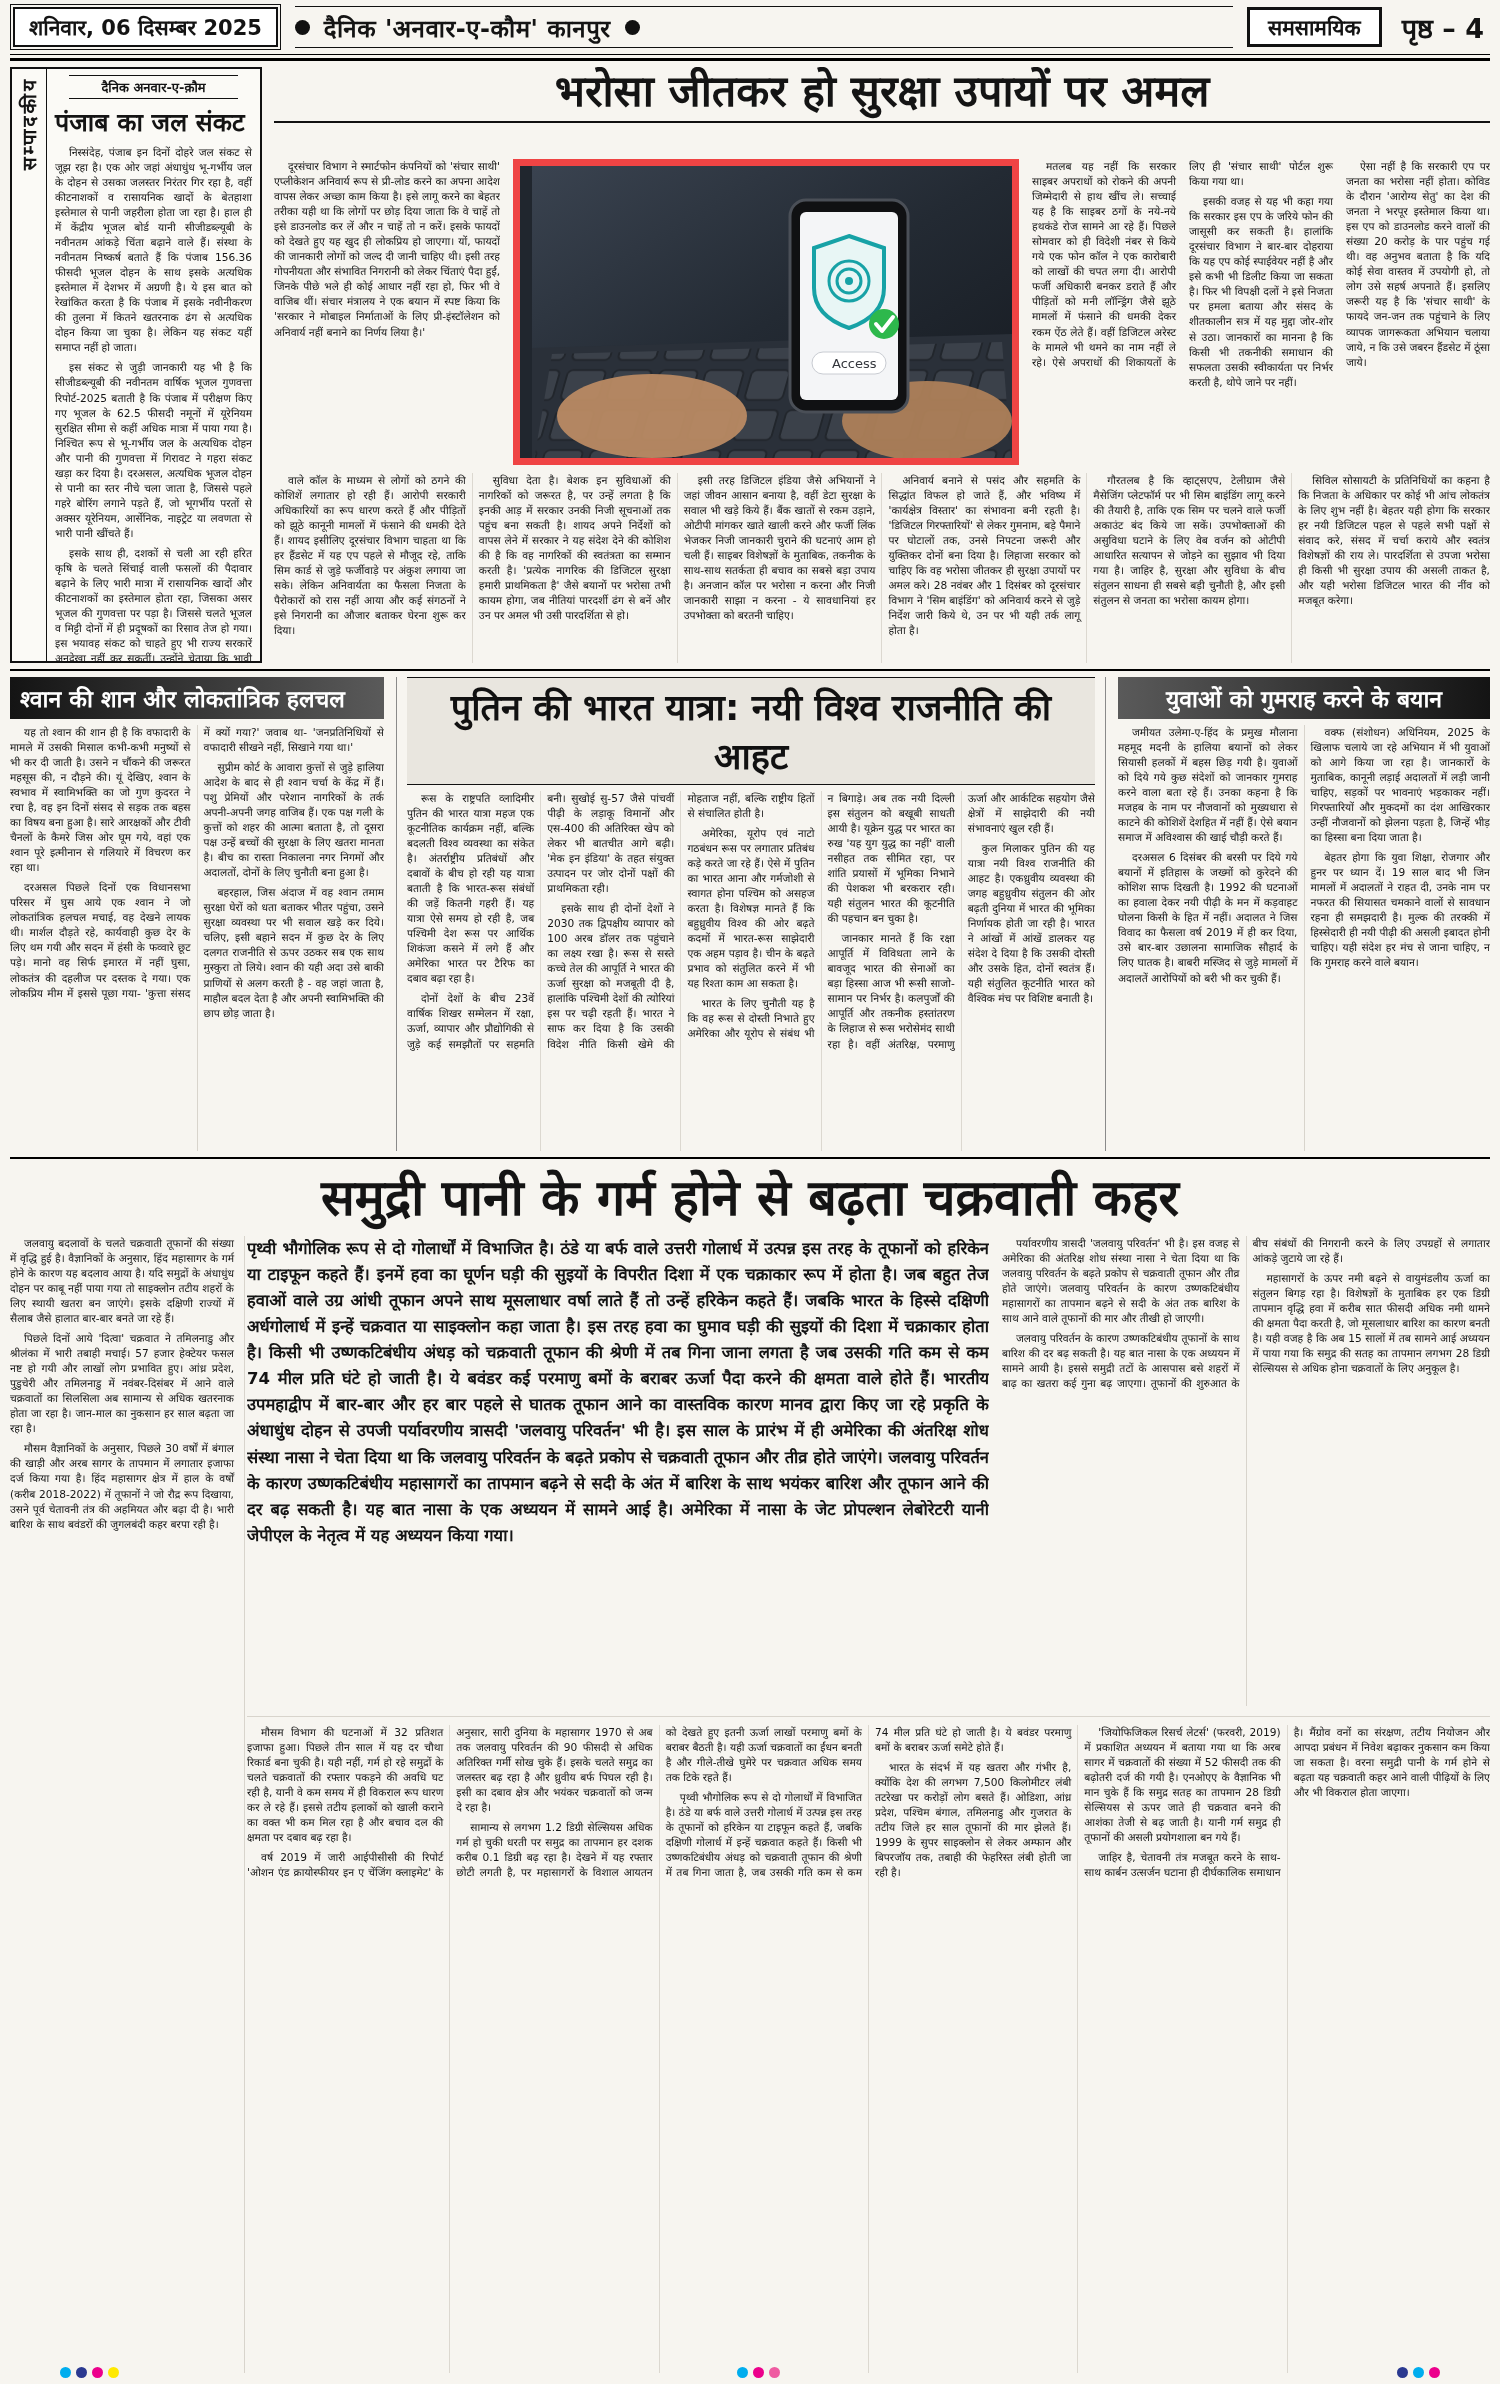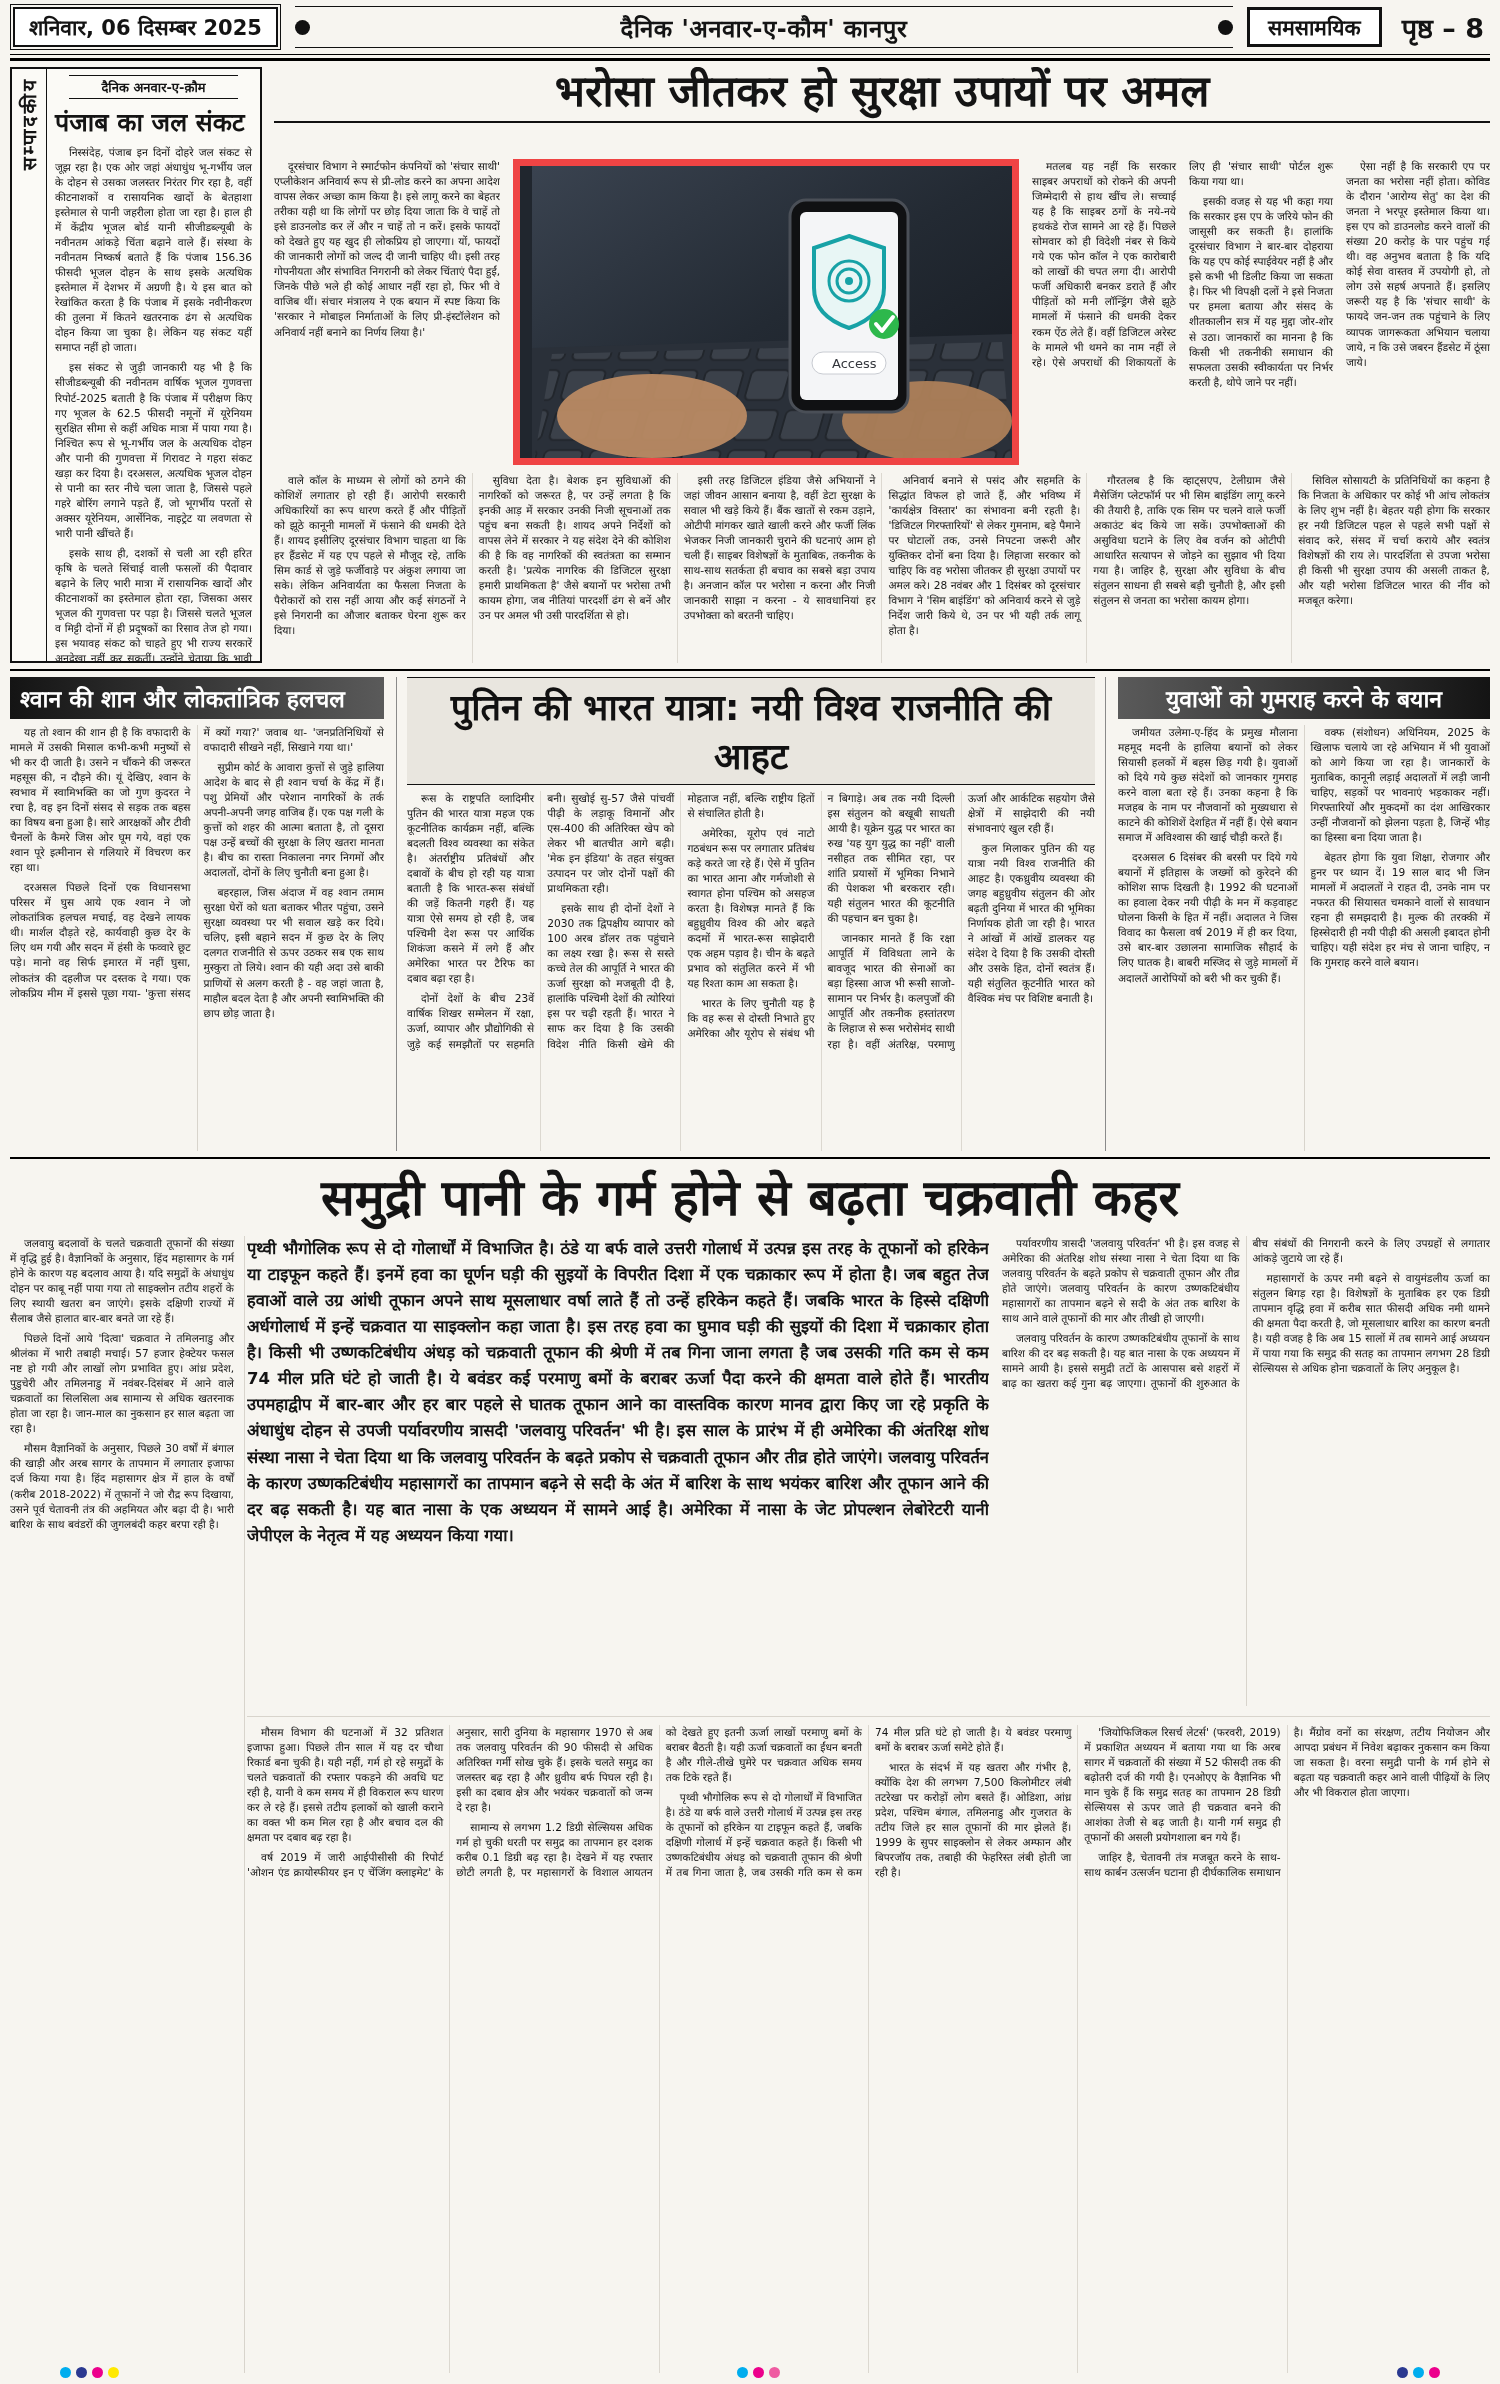--- a/index.html
+++ b/index.html
@@ -10,21 +10,21 @@
     position:relative;
   }
   .page{padding:4px 10px;}
   
   .hdr{display:flex;align-items:stretch;gap:14px;height:46px;}
   .date-box{
     border:2px solid #111;outline:1px solid #111;outline-offset:2px;
     padding:4px 14px;font-weight:bold;font-size:21px;display:flex;align-items:center;margin:3px;
     background:#fff;
   }
-  .masthead-wrap{flex:1;display:flex;align-items:center;justify-content:space-between;gap:24px;
+  .masthead-wrap{flex:1;display:flex;align-items:center;justify-content:flex-start;gap:14px;
     border-top:1px solid #111;border-bottom:1px solid #111;margin:2px 0;}
   .masthead{font-weight:bold;font-size:24px;letter-spacing:.5px;}
   .mast-dot{width:15px;height:15px;border-radius:50%;background:#111;display:inline-block;}
   .section-box{border:3px solid #111;padding:3px 18px;font-weight:bold;font-size:21px;
     display:flex;align-items:center;margin:3px 0;background:#fff;}
   .pageno{display:flex;align-items:center;font-weight:bold;font-size:27px;padding:0 6px;white-space:nowrap;}
   .rule2{border-top:1px solid #000;border-bottom:3px solid #000;height:3px;margin:4px 0 6px;}
   .rule1{border-top:2px solid #000;margin:6px 0;}
   
   .bodytext p{margin:0 0 5px;text-indent:14px;font-size:10.6px;line-height:1.42;text-align:justify;}
@@ -82,21 +82,21 @@
       <span>शनिवार, 06 दिसम्बर 2025</span>
     </div>
     <div class="masthead-wrap">
       <span class="mast-dot"></span>
       <span class="masthead">दैनिक  'अनवार-ए-कौम'  कानपुर</span>
       <span class="mast-dot"></span>
     </div>
     <div class="section-box">
       <span>समसामयिक</span>
     </div>
-    <div class="pageno">पृष्ठ – 8</div>
+    <div class="pageno">पृष्ठ – 4</div>
   </div>
   <div class="rule2"></div>
 
   <div class="row1">
 
     <div class="editorial">
       <div class="ed-kicker">
         <span>सम्पादकीय</span>
       </div>
       <div class="ed-content bodytext">

